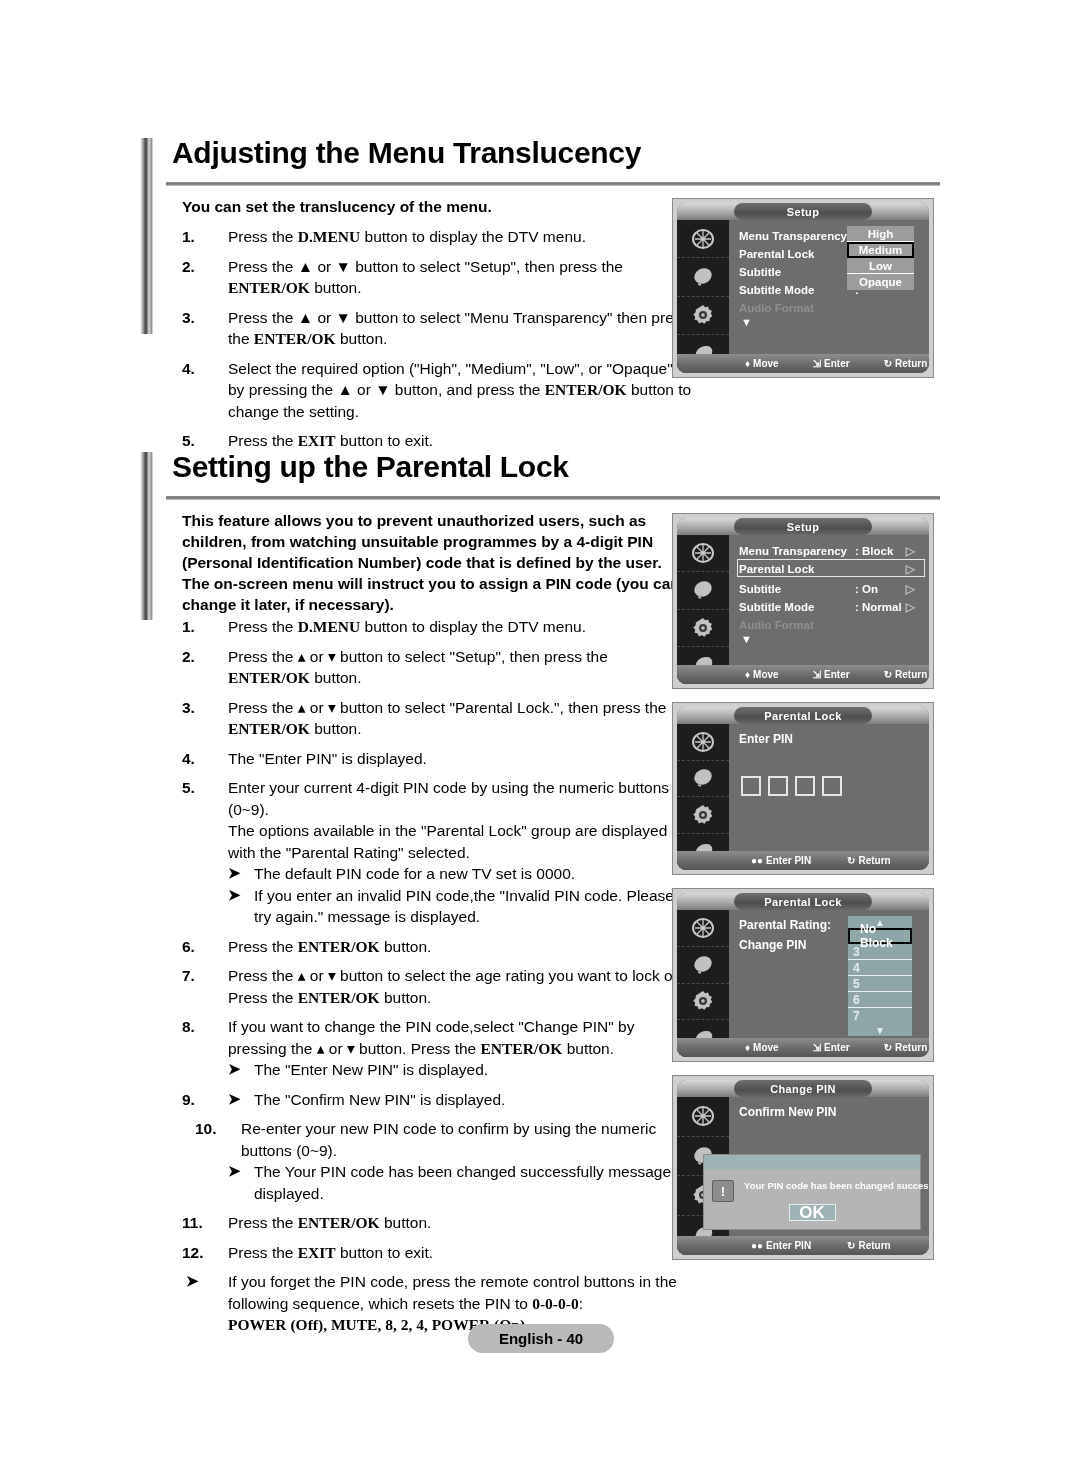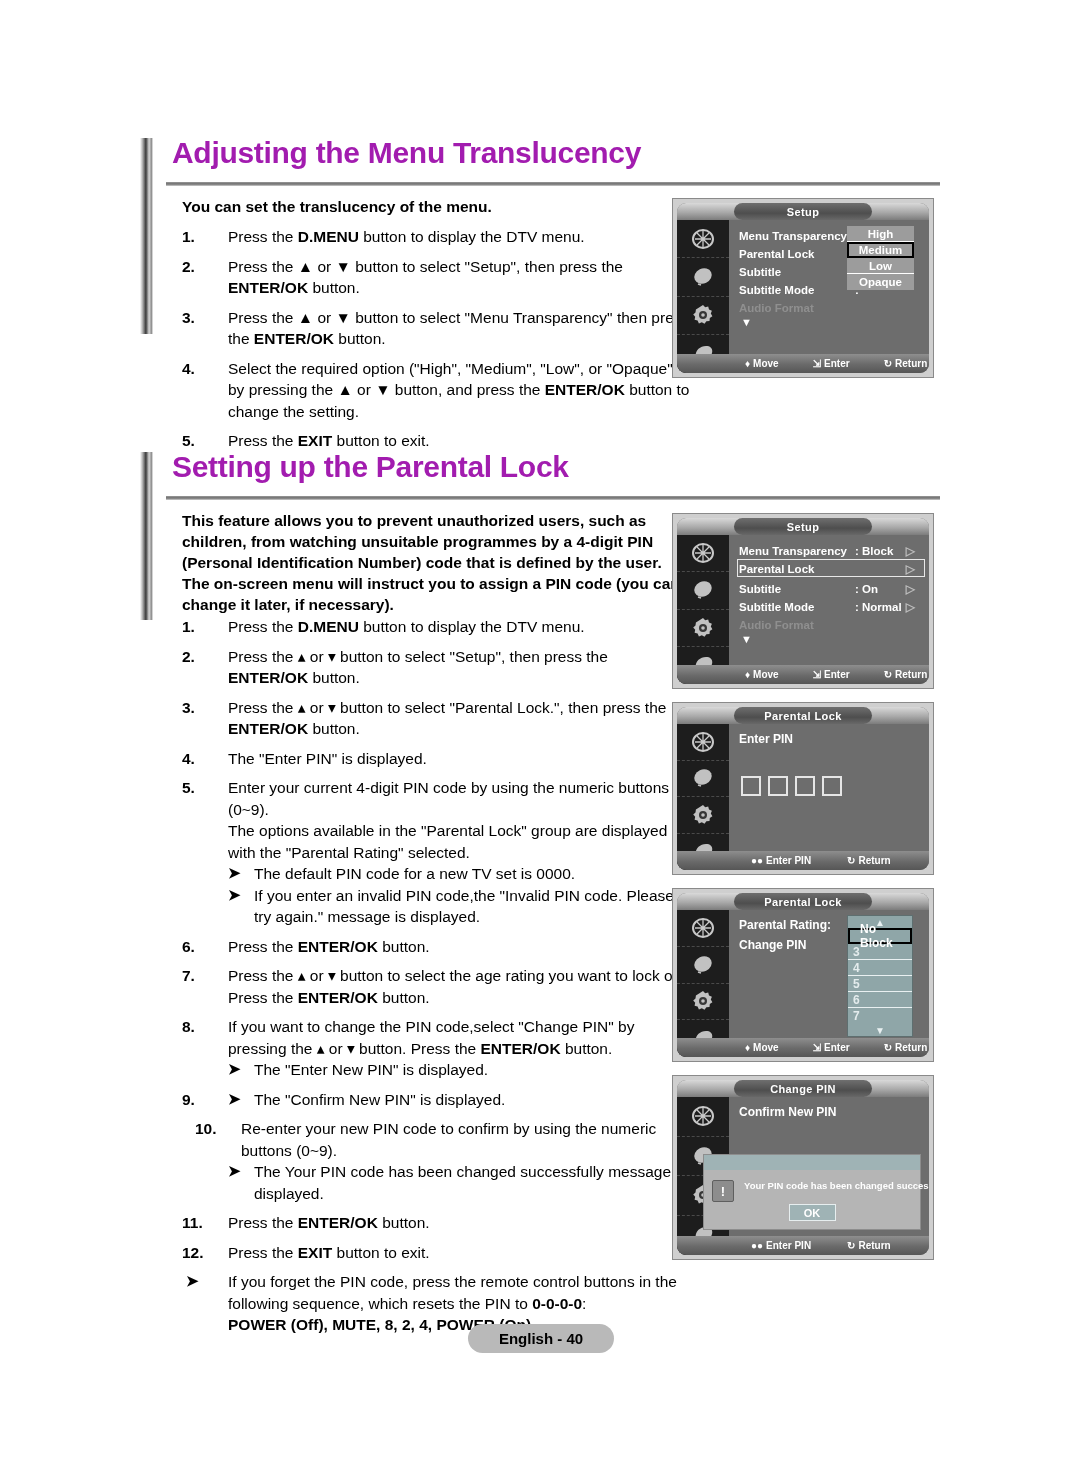--- a/index.html
+++ b/index.html
@@ -43,21 +43,21 @@
     background: linear-gradient(to right, #ffffff 0%, #b9b9b9 18%, #3a3a3a 45%, #d8d8d8 70%, #8f8f8f 88%, #f2f2f2 100%);
   }
   .heading-title {
     position: absolute;
     left: 32px;
     top: -2px;
     font-size: 30px;
     font-weight: bold;
     letter-spacing: -0.3px;
     white-space: nowrap;
-    color: #a21caf;
+    color: #000000;
   }
   .heading-rule {
     position: absolute;
     left: 26px;
     right: 0;
     top: 44px;
     height: 4px;
     background: linear-gradient(to bottom, #9a9a9a 0%, #6e6e6e 50%, #cfcfcf 100%);
   }
   
@@ -132,21 +132,21 @@
     padding-left: 46px;
     color: #000;
   }
   .bullet-l0 .arrow {
     position: absolute;
     left: 4px;
     top: -1px;
     font-size: 15px;
     font-weight: bold;
   }
-  b { font-weight: bold; }
+  b { font-weight: bold; font-family: Liberation Serif, serif; }
 
   
   #footer-badge {
     position: absolute;
     left: 468px;
     top: 1324px;
     width: 146px;
     height: 29px;
     border-radius: 15px;
     background: #b9b9b9;
@@ -400,21 +400,21 @@
     white-space: nowrap;
   }
   .dialog-ok {
     margin: 12px auto 0 auto;
     width: 47px;
     height: 17px;
     background: #9fb3b5;
     border: 1.5px solid #e7eeef;
     box-sizing: border-box;
     color: #ffffff;
-    font-size: 11px;
+    font-size: 17px;
     font-weight: bold;
     display: flex;
     align-items: center;
     justify-content: center;
   }
 </style>
 </head>
 <body>
 
 <div id="page">

